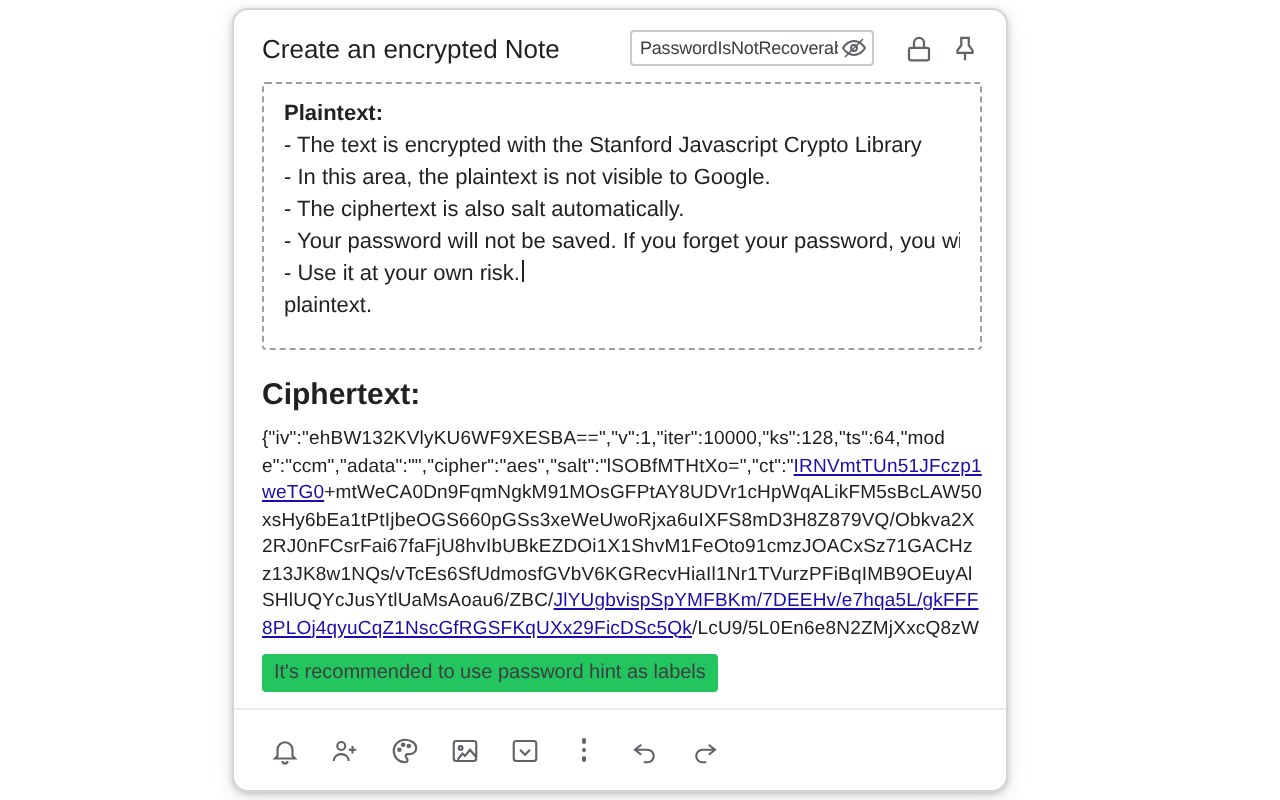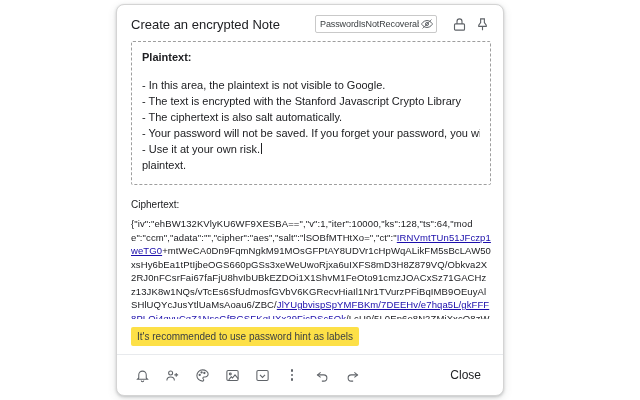--- a/index.html
+++ b/index.html
@@ -93,21 +93,21 @@
     border: 1px dashed #9e9e9e;
     border-radius: 2px;
     padding: 9px 10px 11px 10px;
     flex: 0 0 auto;
     min-height: 112px;
   }
   .pt-heading {
     font-size: 11px;
     font-weight: bold;
     color: #202124;
-    margin-bottom: 14px;
+    margin-bottom: 2px;
   }
   .pt-line {
     font-size: 11px;
     color: #202124;
     line-height: 16px;
     white-space: nowrap;
     overflow: hidden;
   }
   .caret {
     display: inline-block;
@@ -118,41 +118,41 @@
     margin-left: 1px;
   }
 
   
   .cipher-wrap {
     margin: 14px 12px 0 14px;
     flex: 1 1 auto;
     overflow: hidden;
   }
   .ct-heading {
-    font-size: 10px;
-    font-weight: normal;
+    font-size: 15px;
+    font-weight: bold;
     color: #202124;
     margin-bottom: 7px;
   }
   .ct-body {
     font-size: 9.5px;
     color: #202124;
     line-height: 13.5px;
     word-break: break-all;
     letter-spacing: 0.1px;
   }
   .ct-link {
     color: #1a0dab;
     text-decoration: underline;
     text-align: center;
   }
 
   .hint-bar {
     margin: 8px 12px 0 14px;
-    background: #fde047;
+    background: #22c55e;
     border-radius: 2px;
     padding: 4px 6px;
     font-size: 10px;
     color: #3c4043;
     display: inline-block;
     align-self: flex-start;
   }
 
   
   .note-footer {
@@ -231,22 +231,22 @@
       <span class="hdr-icon">
         <svg width="15" height="15" viewBox="0 0 24 24" fill="none" stroke="#5f6368" stroke-width="1.8">
           <path d="M9 3h6v6l3 4v2H6v-2l3-4V3z"></path>
           <line x1="12" y1="15" x2="12" y2="21"></line>
         </svg>
       </span>
     </div>
 
     <div class="plaintext-box">
       <div class="pt-heading">Plaintext:</div>
+      <div class="pt-line">- The text is encrypted with the Stanford Javascript Crypto Library</div>
       <div class="pt-line">- In this area, the plaintext is not visible to Google.</div>
-      <div class="pt-line">- The text is encrypted with the Stanford Javascript Crypto Library</div>
       <div class="pt-line">- The ciphertext is also salt automatically.</div>
       <div class="pt-line">- Your password will not be saved. If you forget your password, you will lose the</div>
       <div class="pt-line"><span>- Use it at your own risk.</span><span class="caret"></span></div>
       <div class="pt-line">plaintext.</div>
     </div>
 
     <div class="cipher-wrap">
       <div class="ct-heading">Ciphertext:</div>
       <div class="ct-body"><span>{"iv":"ehBW132KVlyKU6WF9XESBA==","v":1,"iter":10000,"ks":128,"ts":64,"mode":"ccm","adata":"","cipher":"aes","salt":"lSOBfMTHtXo=","ct":"</span><span class="ct-link">IRNVmtTUn51JFczp1weTG0</span><span>+mtWeCA0Dn9FqmNgkM91MOsGFPtAY8UDVr1cHpWqALikFM5sBcLAW50xsHy6bEa1tPtIjbeOGS660pGSs3xeWeUwoRjxa6uIXFS8mD3H8Z879VQ/Obkva2X2RJ0nFCsrFai67faFjU8hvIbUBkEZDOi1X1ShvM1FeOto91cmzJOACxSz71GACHzz13JK8w1NQs/vTcEs6SfUdmosfGVbV6KGRecvHiaIl1Nr1TVurzPFiBqIMB9OEuyAlSHlUQYcJusYtlUaMsAoau6/ZBC/</span><span class="ct-link">JlYUgbvispSpYMFBKm/7DEEHv/e7hqa5L/gkFFF8PLOj4qyuCqZ1NscGfRGSFKqUXx29FicDSc5Qk</span><span>/LcU9/5L0En6e8N2ZMjXxcQ8zWnXC6E1Hu6fQ7tjOTG6TNCHmFAC5ikti2lm3koDlXi0zhuitFhqybJHnxoXRrIYtmvSlvNLizDYsm7BxZ0pL6WqoGIWtNZPwCTUBirbY9CvWnK45MyDBZH8P7TI60Fev/YI="}</span></div>
     </div>
@@ -312,17 +312,16 @@
 
       <span class="foot-icon">
         <svg width="15" height="15" viewBox="0 0 24 24" fill="none" stroke="#5f6368" stroke-width="1.7">
           <path d="M15 7l5 4-5 4"></path>
           <path d="M20 11H10a5 5 0 0 0 0 10h3"></path>
         </svg>
       </span>
 
       <span class="foot-spacer"></span>
 
-      <span class="close-btn">Close</span>
     </div>
 
   </div>
 </div>
 
 </body></html>

